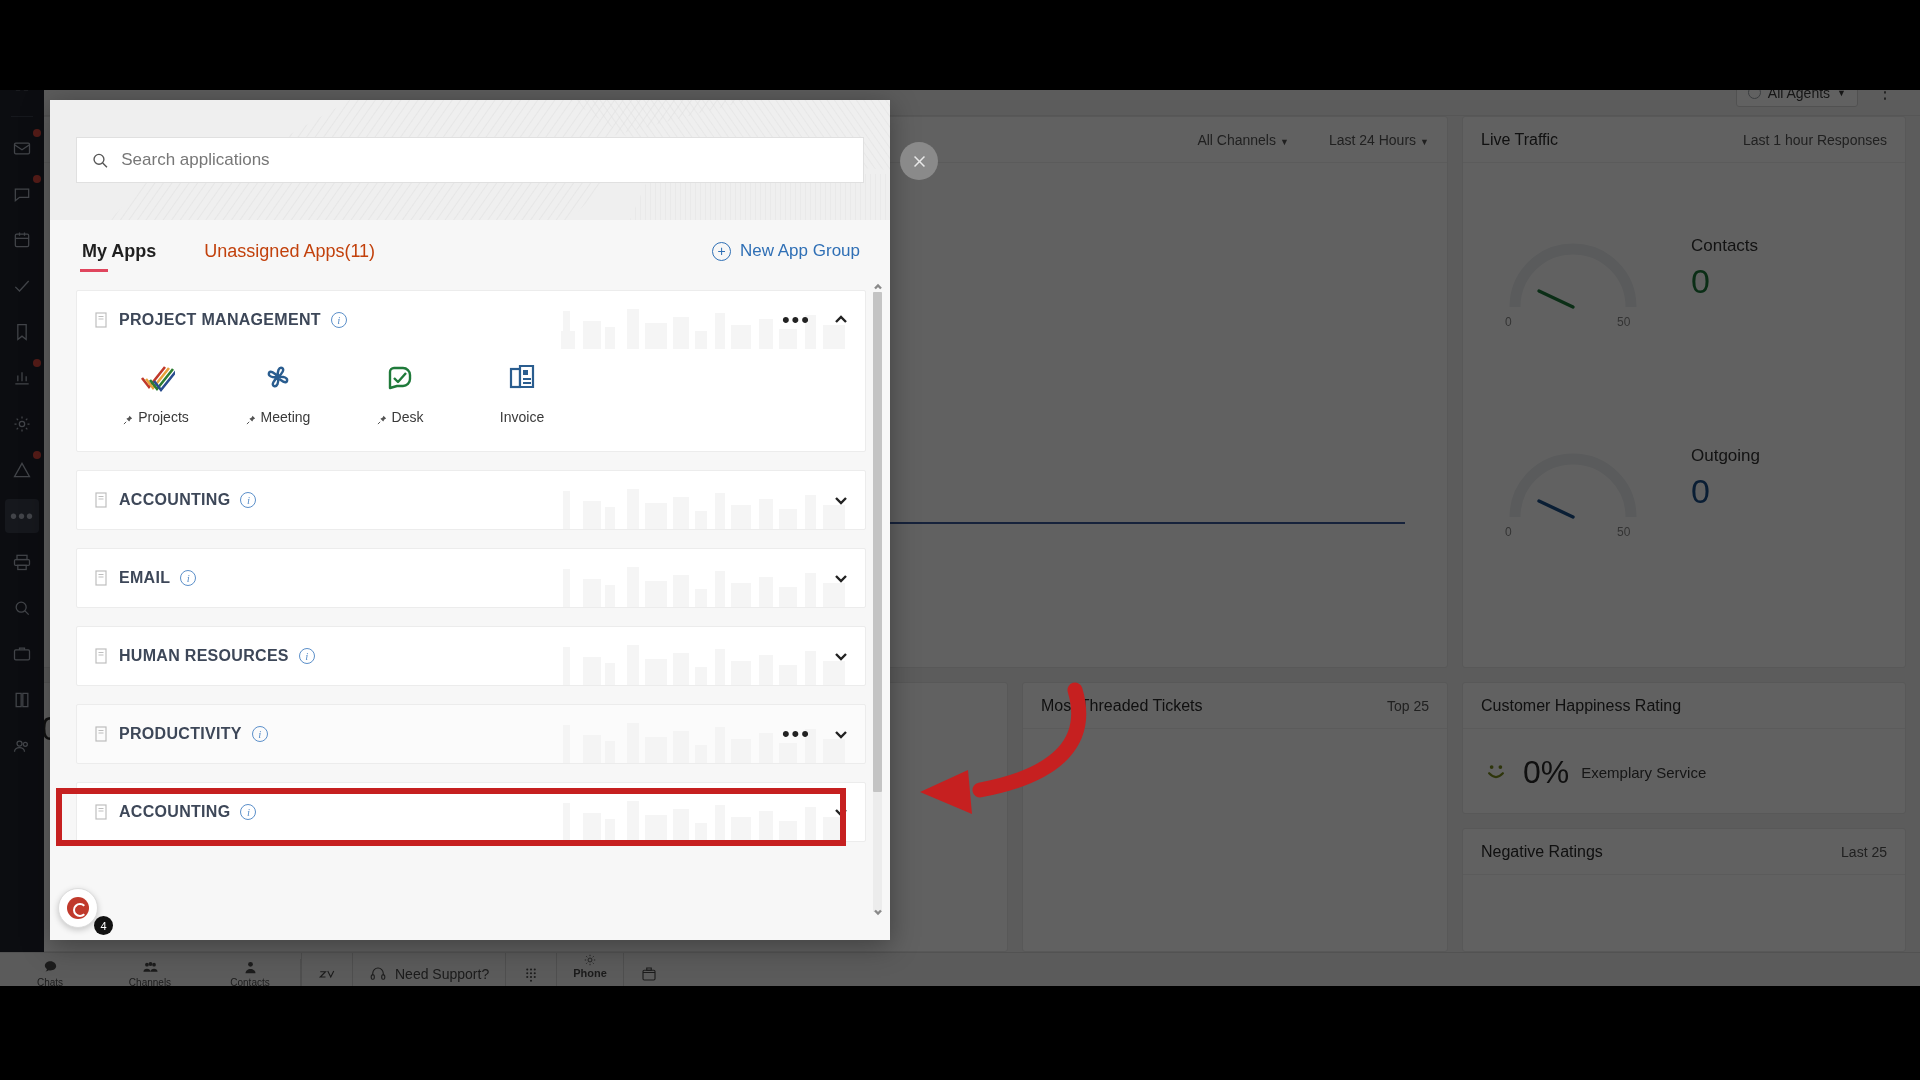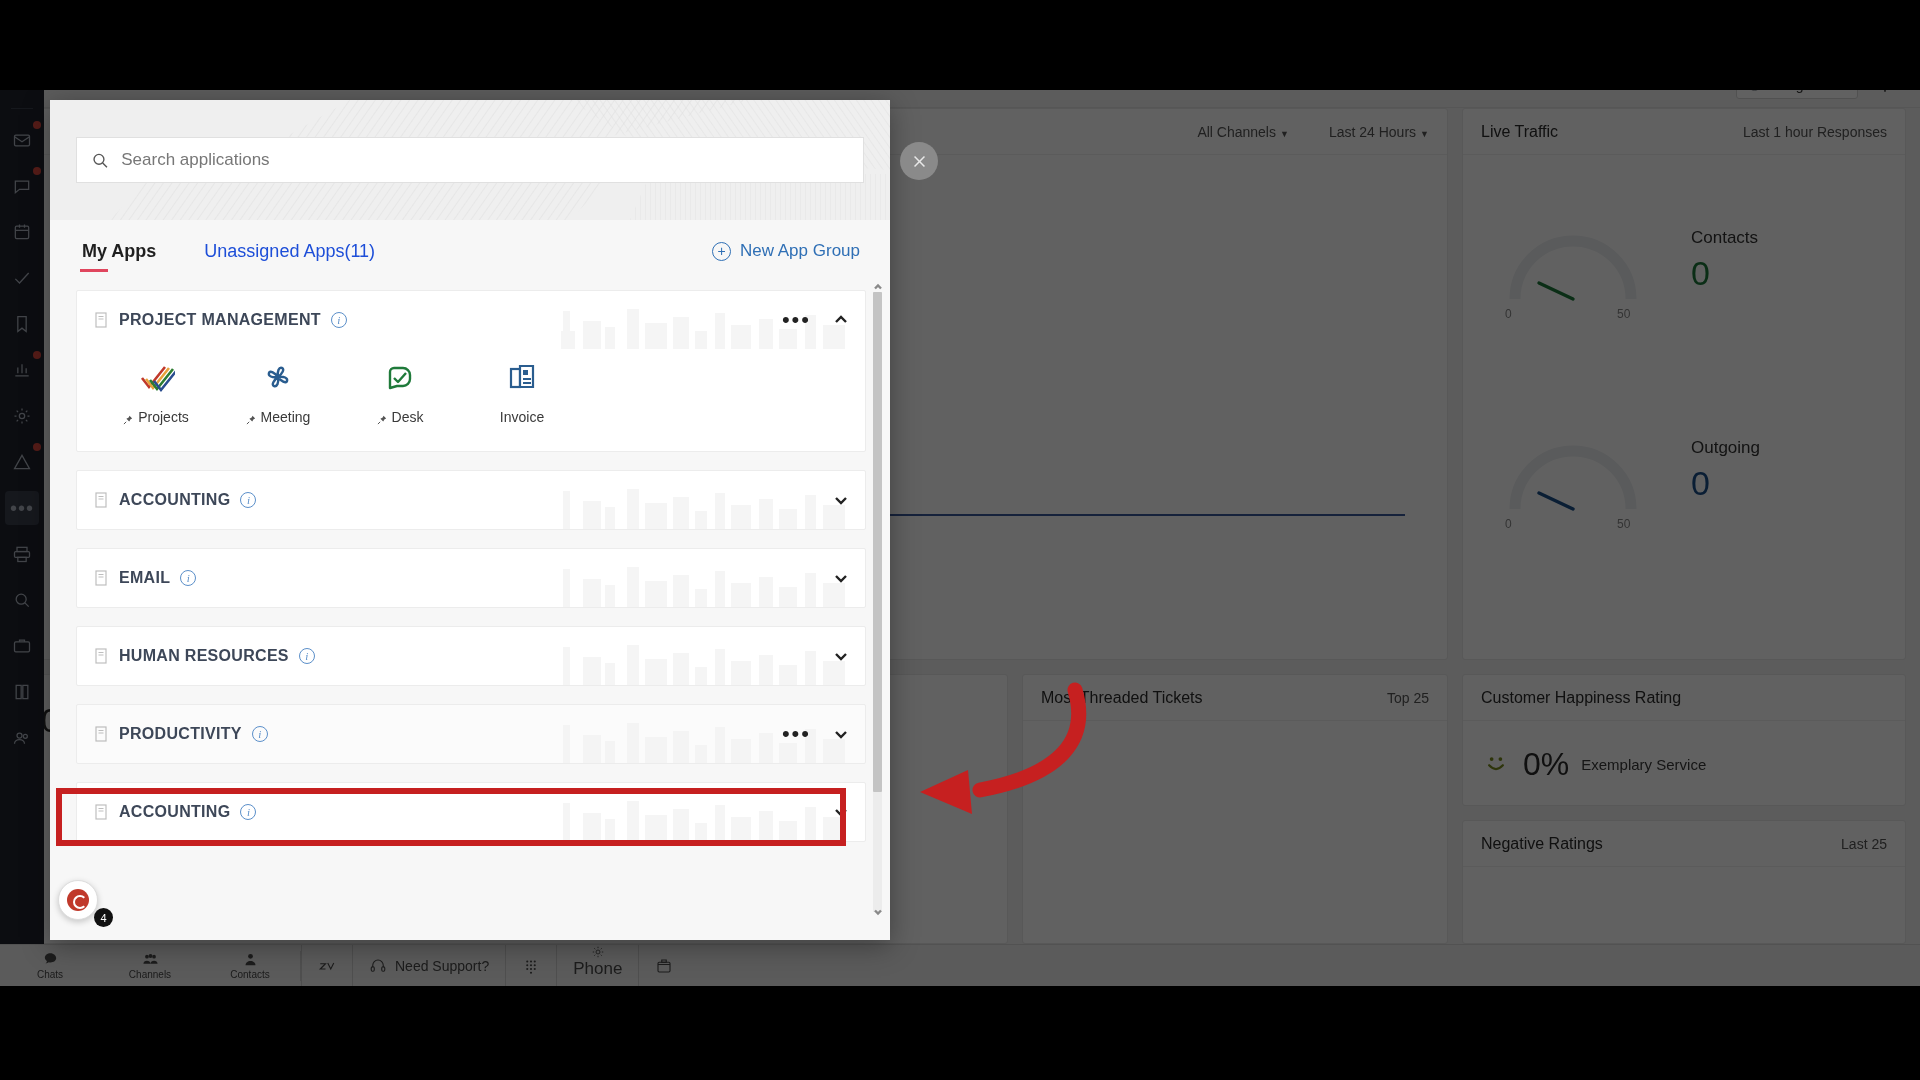--- a/index.html
+++ b/index.html
@@ -6,21 +6,21 @@
   html, body {
     width: 1920px; height: 1080px;
     overflow: hidden;
     background: #000;
     font-family: "Liberation Sans", sans-serif;
   }
   #root { position: relative; width: 1920px; height: 1080px; background: #000; }
 
   
   .bg-app {
-    position: absolute; left: 0; top: 0; width: 1920px; height: 864px;
+    position: absolute; left: 0; top: 8px; width: 1920px; height: 864px;
     background: #f2f2f2;
   }
   .topnav {
     position: absolute; left: 0; top: 0; width: 1920px; height: 62px;
     background: #0b0d14; display: flex; align-items: center;
   }
   .topnav-left { display: flex; align-items: center; height: 62px; padding-left: 20px; }
   .tn-logo {
     width: 30px; height: 30px; border-radius: 50%;
     border: 2px solid #3aa8d8; margin-right: 22px; position: relative;
@@ -126,21 +126,21 @@
   .tb-item span { font-size: 10px; margin-top: 1px; }
   .tb-sep { width: 1px; height: 30px; background: #d0d0d0; }
   .tb-chat { flex: 1; padding-left: 20px; font-size: 14px; color: #8a8a8a; cursor: text; }
   .tb-right { display: flex; align-items: center; height: 42px; }
   .tb-btn {
     height: 42px; padding: 0 16px; display: flex; align-items: center; gap: 8px;
     font-size: 14px; color: #4a4a4a; cursor: pointer; border-left: 1px solid #d0d0d0;
   }
   .tb-btn svg { width: 18px; height: 18px; stroke: #4a4a4a; fill: none; stroke-width: 1.5; }
   .phone-btn { flex-direction: column; gap: 0; }
-  .phone-btn span { font-size: 17px; font-weight: normal; }
+  .phone-btn span { font-size: 11px; font-weight: bold; }
 
   
   .rail {
     position: absolute; left: 0; top: 0; width: 44px; height: 944px;
     background: #20242e; display: flex; flex-direction: column; align-items: center;
     padding-top: 8px; gap: 2px; z-index: 5;
   }
   .rail-logo {
     width: 26px; height: 26px; margin: 8px 0 14px; border-radius: 50%;
     border: 2px solid #3aa8d8; position: relative;
@@ -209,21 +209,21 @@
   .search-input {
     border: none; outline: none; font-size: 17px; color: #666; width: 100%;
     font-family: "Liberation Sans", sans-serif; background: transparent;
   }
   .search-input::placeholder { color: #777; }
 
   .modal-tabs {
     height: 62px; display: flex; align-items: center; padding: 0 30px; gap: 44px;
     background: #f7f7f7; position: relative;
   }
-  .mtab { font-size: 18px; color: #1d4ed8; cursor: pointer; position: relative; padding: 6px 2px; }
+  .mtab { font-size: 18px; color: #c2410c; cursor: pointer; position: relative; padding: 6px 2px; }
   .mtab.active { color: #1f1f1f; font-weight: bold; }
   .mtab.active::after {
     content: ""; position: absolute; left: 0; bottom: -4px; width: 28px; height: 3px; background: #e0465e;
   }
   .new-group {
     position: absolute; right: 30px; display: flex; align-items: center; gap: 9px;
     color: #2f6fb5; font-size: 17px; cursor: pointer;
   }
   .new-group .plus-circ {
     width: 19px; height: 19px; border-radius: 50%; border: 1.6px solid #2f6fb5;

